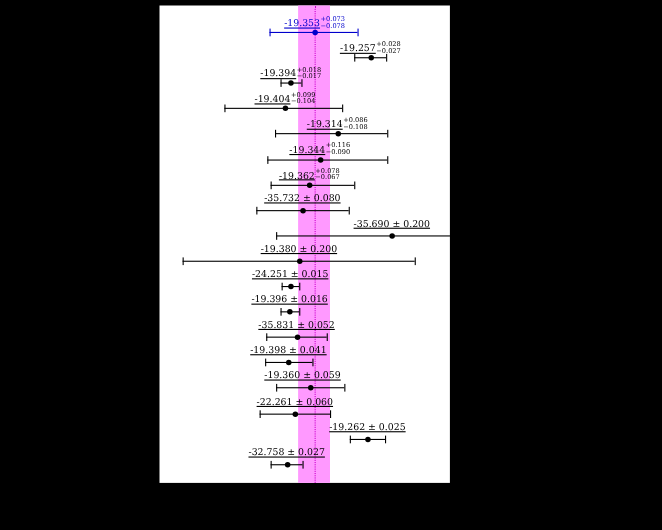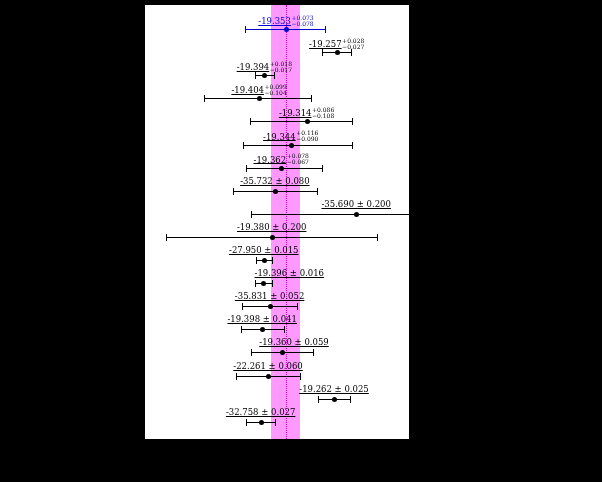--- a/index.html
+++ b/index.html
@@ -190,49 +190,49 @@
           <div class="cap" style="left: 21.12px;"></div>
           <div class="cap" style="left: 232.32px;"></div>
           <div class="marker" style="left: 126.72px;"></div>
           <div class="label" style="left: 126.72px;">-19.380 ± 0.200</div>
         </div>
         <div class="row" style="top: 255px;">
           <div class="errbar" style="left: 110.88px; width: 15.84px;"></div>
           <div class="cap" style="left: 110.88px;"></div>
           <div class="cap" style="left: 126.72px;"></div>
           <div class="marker" style="left: 118.8px;"></div>
-          <div class="label" style="left: 118.8px;">-27.950 ± 0.015</div>
+          <div class="label" style="left: 118.8px;">-24.251 ± 0.015</div>
         </div>
         <div class="row" style="top: 278.1px;">
           <div class="errbar" style="left: 109.824px; width: 16.896px;"></div>
           <div class="cap" style="left: 109.824px;"></div>
           <div class="cap" style="left: 126.72px;"></div>
           <div class="marker" style="left: 118.272px;"></div>
-          <div class="label" style="left: 118.272px; margin-left: 26px;">-19.396 ± 0.016</div>
+          <div class="label" style="left: 118.272px;">-19.396 ± 0.016</div>
         </div>
         <div class="row" style="top: 301.2px;">
           <div class="errbar" style="left: 97.152px; width: 54.912px;"></div>
           <div class="cap" style="left: 97.152px;"></div>
           <div class="cap" style="left: 152.064px;"></div>
           <div class="marker" style="left: 124.608px;"></div>
           <div class="label" style="left: 124.608px;">-35.831 ± 0.052</div>
         </div>
         <div class="row" style="top: 324.3px;">
           <div class="errbar" style="left: 95.568px; width: 43.296px;"></div>
           <div class="cap" style="left: 95.568px;"></div>
           <div class="cap" style="left: 138.864px;"></div>
           <div class="marker" style="left: 117.216px;"></div>
           <div class="label" style="left: 117.216px;">-19.398 ± 0.041</div>
         </div>
         <div class="row" style="top: 347.4px;">
           <div class="errbar" style="left: 106.128px; width: 62.304px;"></div>
           <div class="cap" style="left: 106.128px;"></div>
           <div class="cap" style="left: 168.432px;"></div>
           <div class="marker" style="left: 137.28px;"></div>
-          <div class="label" style="left: 149px; text-align: center;">-19.360 ± 0.059</div>
+          <div class="label" style="left: 130px; text-align: center;">-19.360 ± 0.059</div>
         </div>
         <div class="row" style="top: 370.5px;">
           <div class="errbar" style="left: 91.344px; width: 63.36px;"></div>
           <div class="cap" style="left: 91.344px;"></div>
           <div class="cap" style="left: 154.704px;"></div>
           <div class="marker" style="left: 123.024px;"></div>
           <div class="label" style="left: 123.024px;">-22.261 ± 0.060</div>
         </div>
         <div class="row" style="top: 393.6px;">
           <div class="errbar" style="left: 173.184px; width: 31.68px;"></div>

